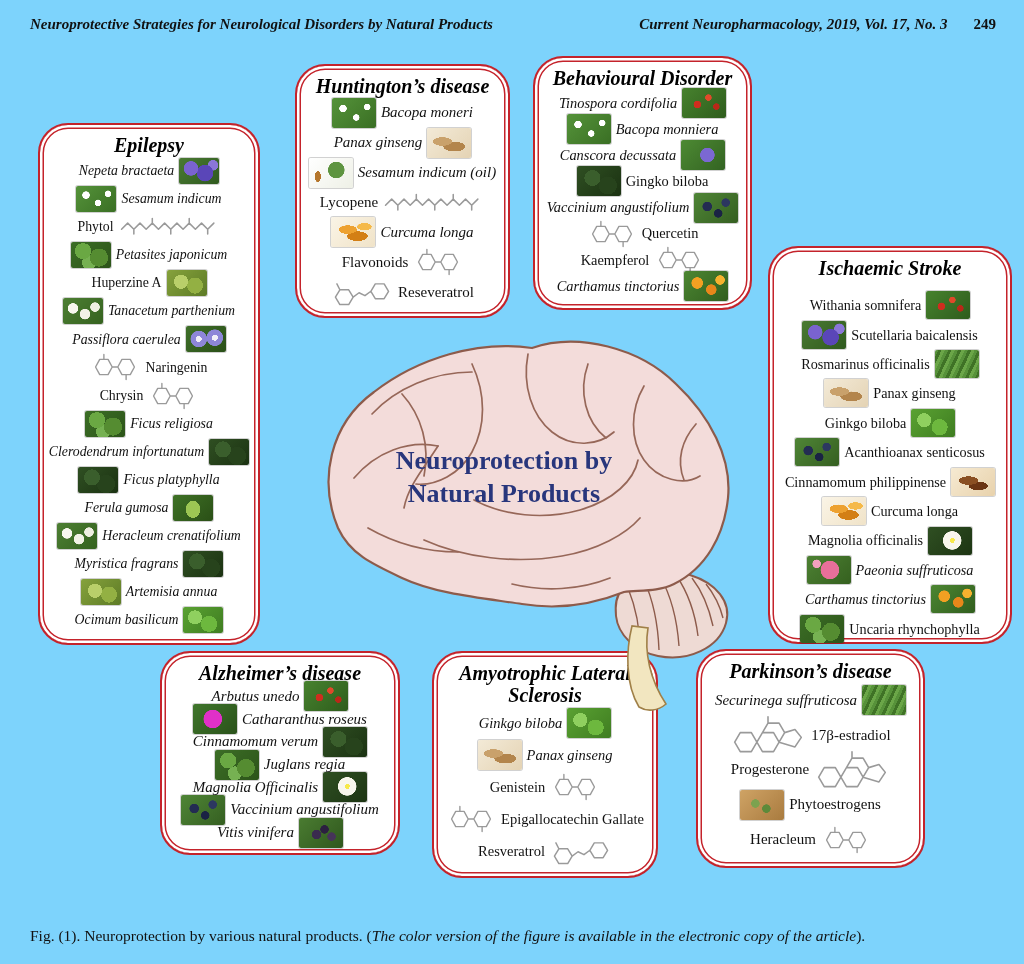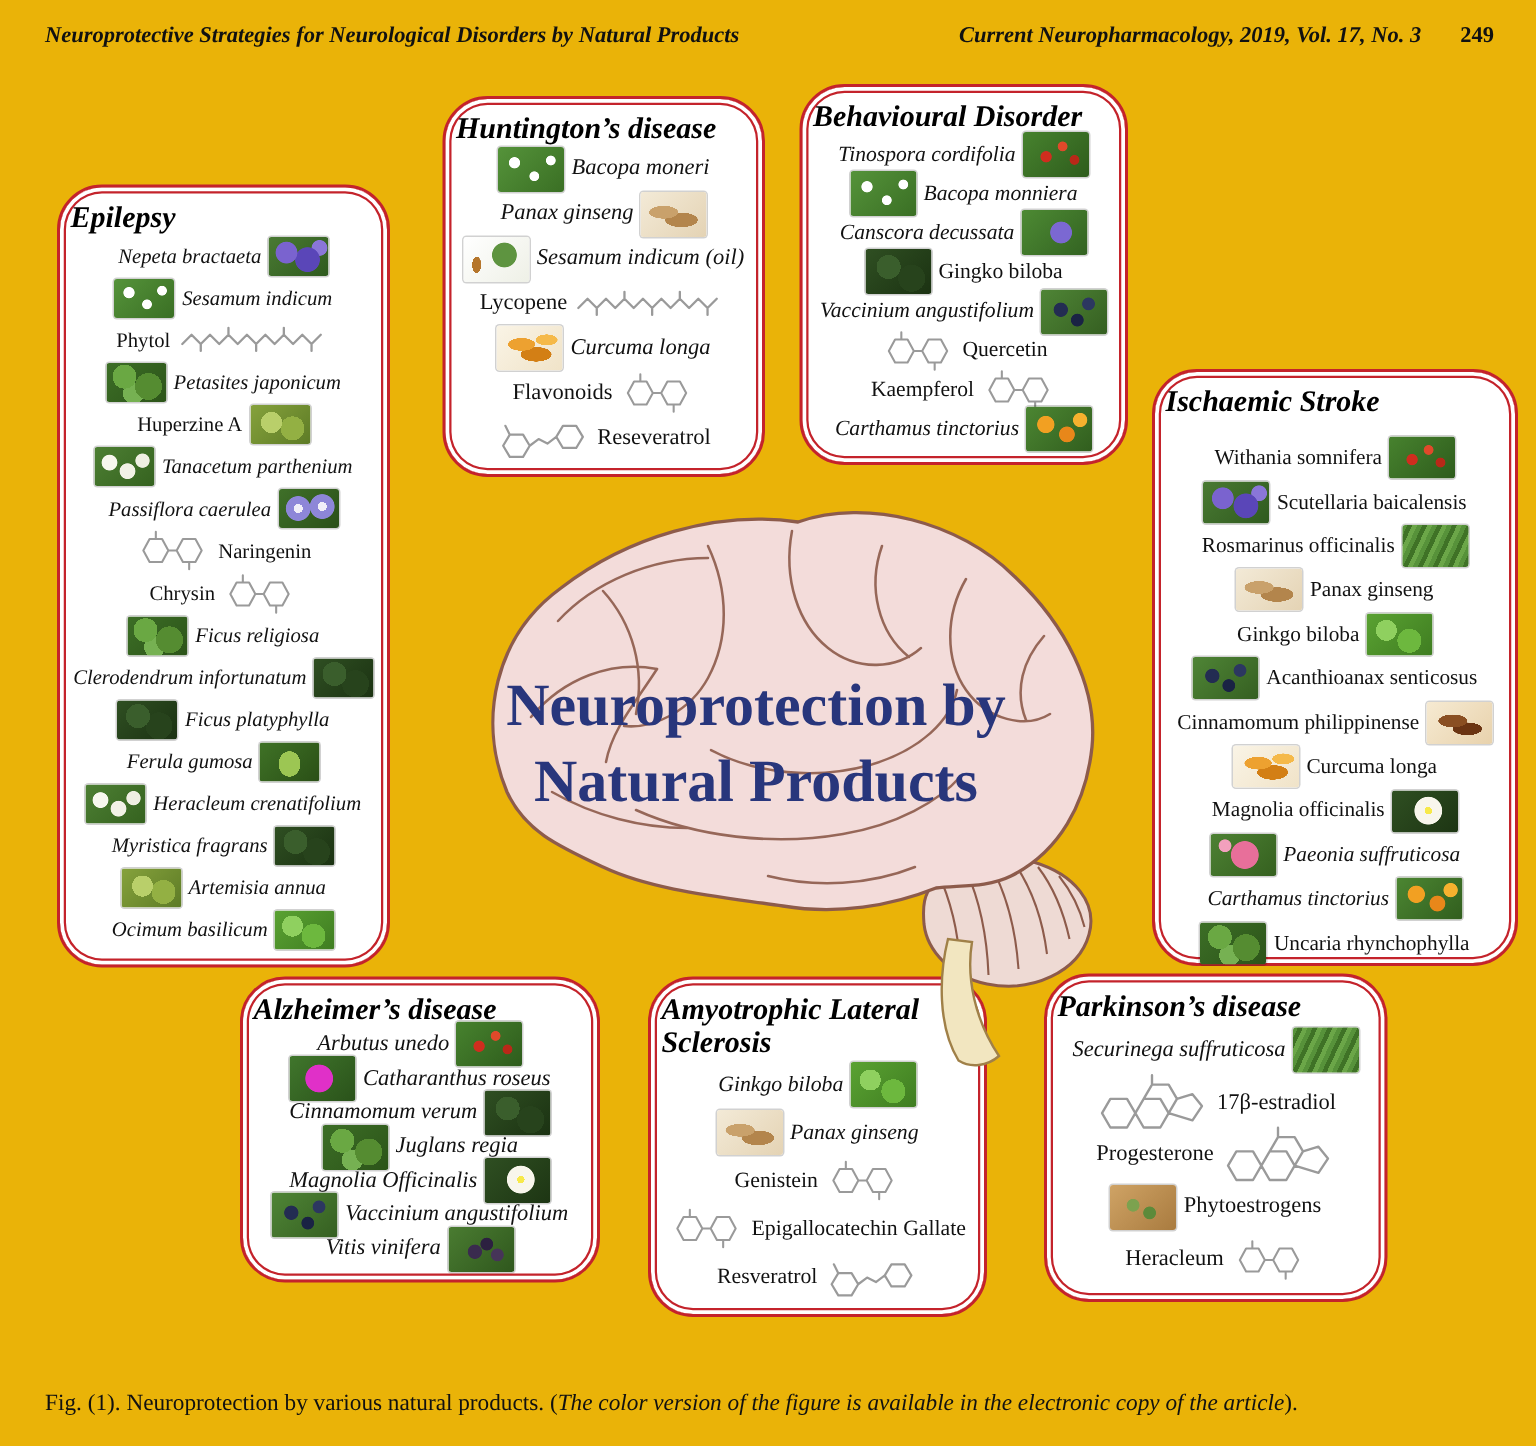--- a/index.html
+++ b/index.html
@@ -1,30 +1,30 @@
 <!DOCTYPE html>
 <html style="--box-border: #c4232b; --center-text: #28367c;"><head>
 <meta charset="utf-8">
 <style>
   html,body{margin:0;padding:0;background:#ffffff;}
-  #page{position:relative;width:1024px;height:964px;background:#eab308;overflow:hidden;
+  #page{position:relative;width:1024px;height:964px;background:#7dd3fc;overflow:hidden;
         font-family:"Liberation Serif","DejaVu Serif",serif;color:#111;}
 
   
   .header{position:absolute;top:16px;left:30px;right:28px;display:flex;
           justify-content:space-between;align-items:baseline;font-size:15px;font-weight:bold;}
   .header .left{font-style:italic;}
   .header .right{font-style:italic;}
   .header .page-no{font-style:normal;margin-left:26px;}
 
   
   .dbox{position:absolute;box-sizing:border-box;border:2px solid var(--box-border,#c4232b);
         border-radius:30px;box-shadow:inset 0 0 0 2.5px #fff,inset 0 0 0 4px var(--box-border,#c4232b);
         background:#fff;display:flex;flex-direction:column;padding:7px 7px 9px;}
-  .dbox-title{font-weight:bold;font-style:italic;font-size:20px;
+  .dbox-title{font-weight:bold;font-style:italic;font-size:20px;text-align:center;
               line-height:1.1;margin:2px 0 1px;color:#000;}
   .row{display:flex;flex:1 1 0;min-height:0;justify-content:center;align-items:center;
        gap:5px;white-space:nowrap;}
   .lbl{line-height:1;}
   .it{font-style:italic;}
 
   .pos-epilepsy   {left:38px;  top:123px; width:222px; height:522px; font-size:13.8px;}
   .pos-huntingtons{left:295px; top:64px;  width:215px; height:254px; font-size:15px;}
   .pos-behavioural{left:533px; top:56px;  width:219px; height:254px; font-size:14.4px;}
   .pos-ischaemic  {left:768px; top:246px; width:244px; height:398px; font-size:14.2px;gap:21px;}
@@ -63,21 +63,21 @@
   .k-herbs-brown{background:radial-gradient(circle at 35% 45%,#7ca24f 0 4px,transparent 4.5px),radial-gradient(circle at 60% 62%,#5d8a3a 0 4px,transparent 4.5px),linear-gradient(135deg,#cfa365,#a97b3f);}
 
   
   .chemwrap{flex:none;display:inline-flex;align-items:center;}
   .chemwrap svg path{stroke:#9a9a9a;fill:none;stroke-width:2;stroke-linejoin:round;stroke-linecap:round;}
 
   
   #brain{position:absolute;left:276px;top:328px;width:485px;height:392px;}
   #brain svg{position:absolute;left:0;top:0;}
   #center-title{position:absolute;left:0;top:116px;width:94%;text-align:center;
-     font-weight:bold;font-size:40px;line-height:1.28;color:var(--center-text,#28367c);}
+     font-weight:bold;font-size:26px;line-height:1.28;color:var(--center-text,#28367c);}
 
   
   .caption{position:absolute;left:30px;right:24px;top:926px;font-size:15.5px;line-height:1.3;}
   .caption .bold{font-weight:normal;}
   .caption .ital{font-style:italic;}
 </style>
 </head>
 <body>
 
 <div id="page">

